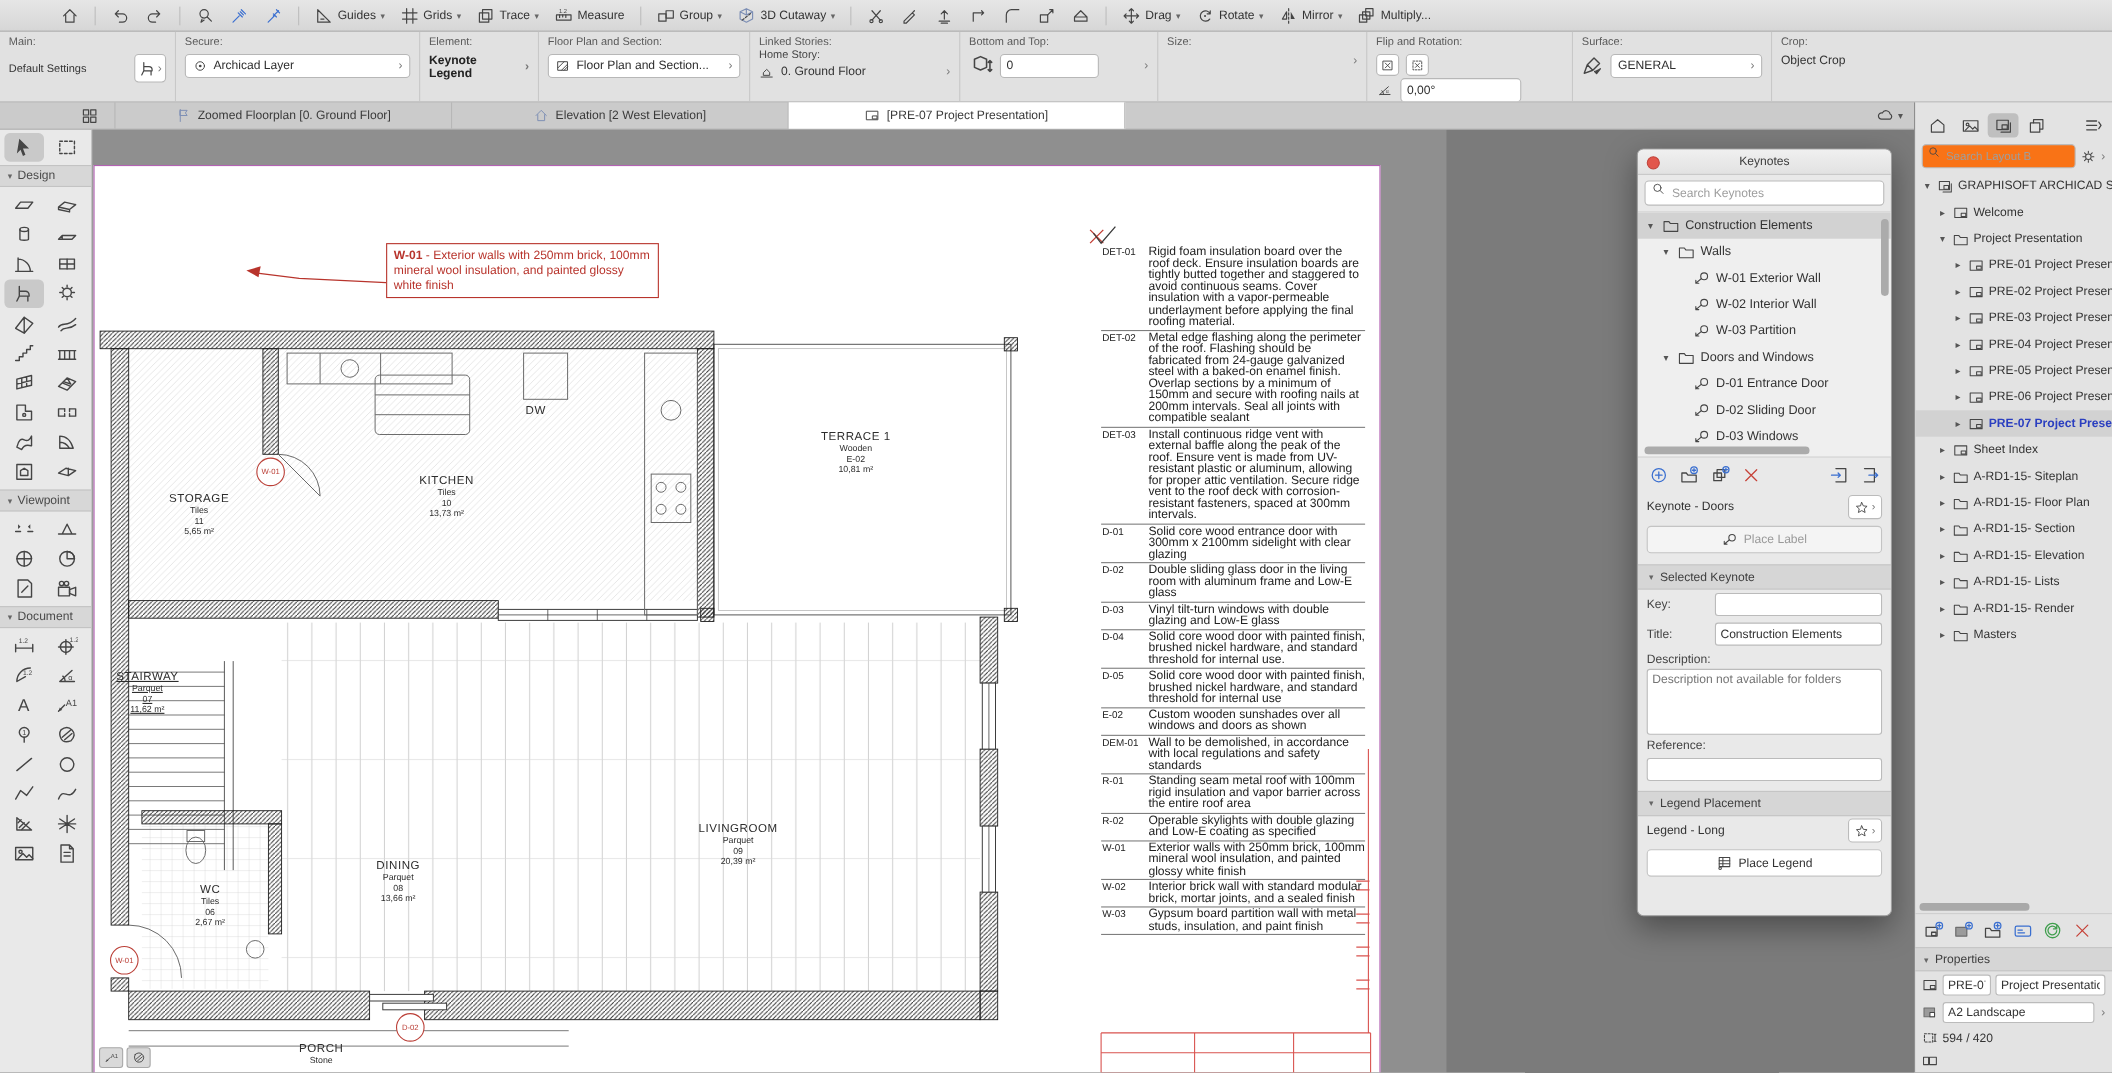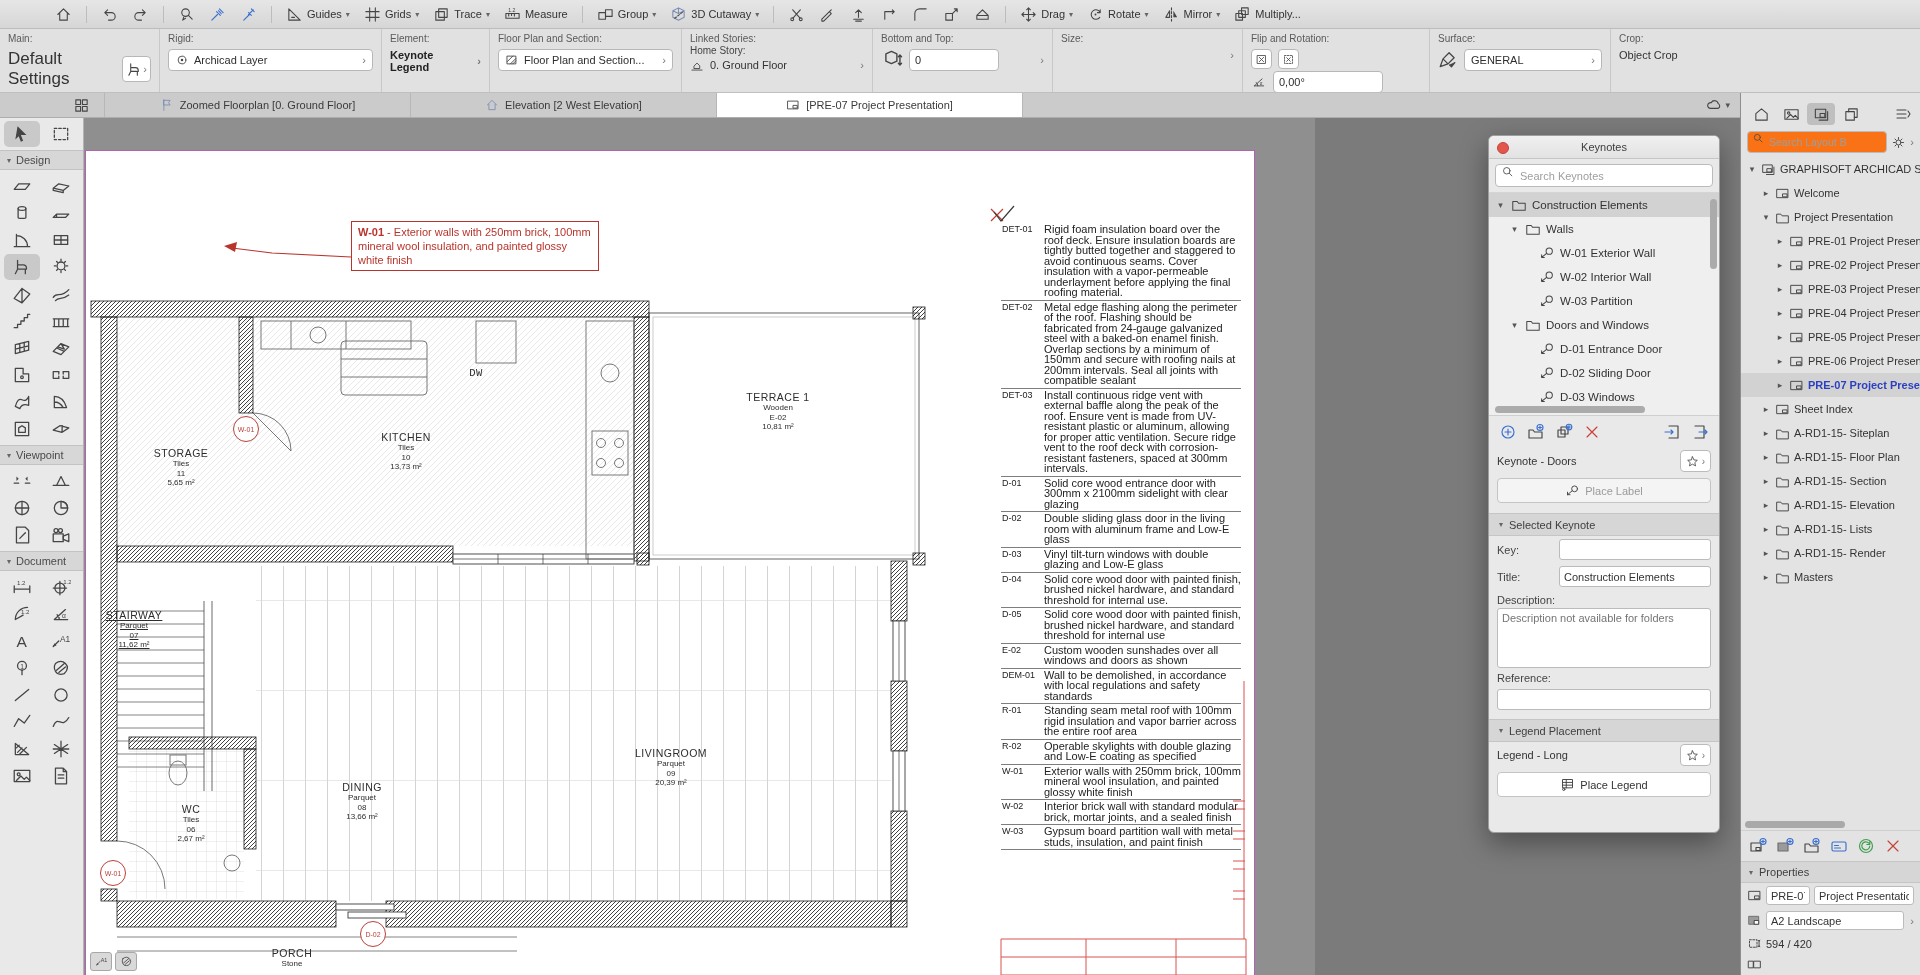--- a/index.html
+++ b/index.html
@@ -723,31 +723,31 @@
         </svg>
         <span class="lbl">Multiply...</span>
 
       </div>
   </div>
 
   <div id="infobox">
     <div class="ib" style="width:160px">
       <div class="cap">Main:</div>
       <div class="ibrow">
-        <span style="font-size:17px;color:#333">Default Settings</span>
+        <span style="font-size:10px;color:#333">Default Settings</span>
         <span class="minibtn" style="margin-left:auto">
           <svg class="ic">
               <use href="#i-chair"></use>
             </svg>
             <span class="chevg">›</span>
         </span>
       </div>
     </div>
     <div class="ib" style="width:222px">
-      <div class="cap">Rigid:</div>
+      <div class="cap">Secure:</div>
       <div class="fld">
         <svg class="ic" style="width:14px;height:14px">
             <use href="#i-eye"></use>
           </svg>
         <span>Archicad Layer</span>
         <span class="chev">›</span>
       </div>
     </div>
     <div class="ib" style="width:108px">
       <div class="cap">Element:</div>
@@ -1214,21 +1214,21 @@
               <div class="rl">Tiles</div>
               <div class="rl">11</div>
               <div class="rl">5,65 m²</div>
             </div>
             <div class="room" style="position: absolute; left: 320px; top: 280px;">
               <div class="rn">KITCHEN</div>
               <div class="rl">Tiles</div>
               <div class="rl">10</div>
               <div class="rl">13,73 m²</div>
             </div>
-            <div class="room" style="position: absolute; left: 390px; top: 216px; font-family: Liberation Mono, monospace;">
+            <div class="room" style="position: absolute; left: 401px; top: 216px;">
               <div class="rn">DW</div>
               <div class="rl"></div>
               <div class="rl"></div>
               <div class="rl"></div>
             </div>
             <div class="room" style="position: absolute; left: 692px; top: 240px;">
               <div class="rn">TERRACE 1</div>
               <div class="rl">Wooden</div>
               <div class="rl">E-02</div>
               <div class="rl">10,81 m²</div>

